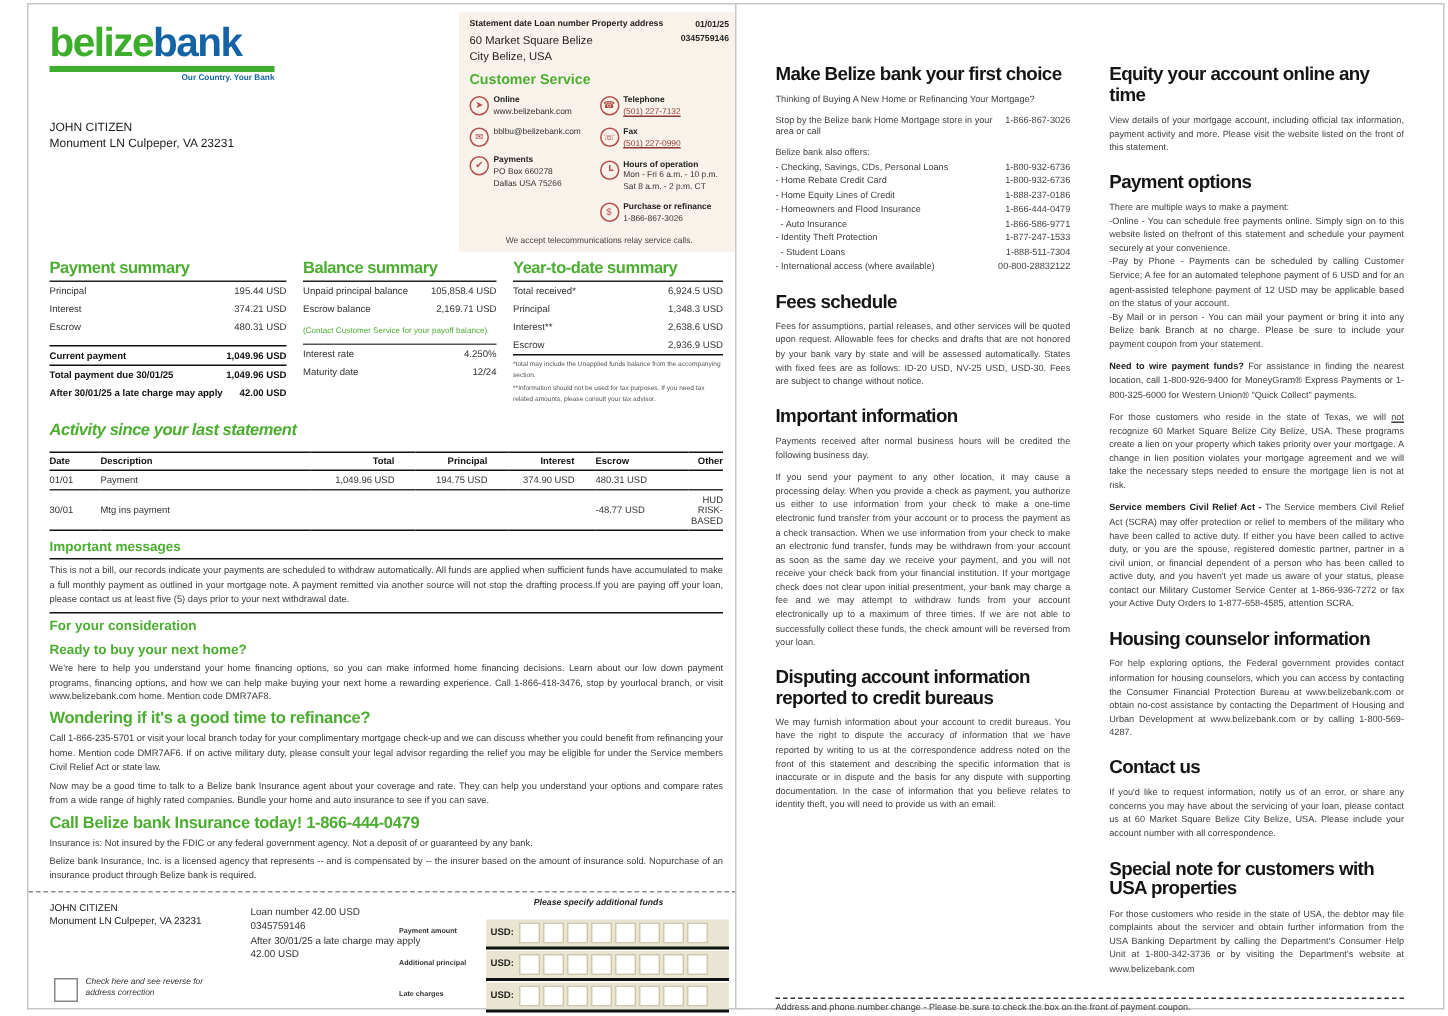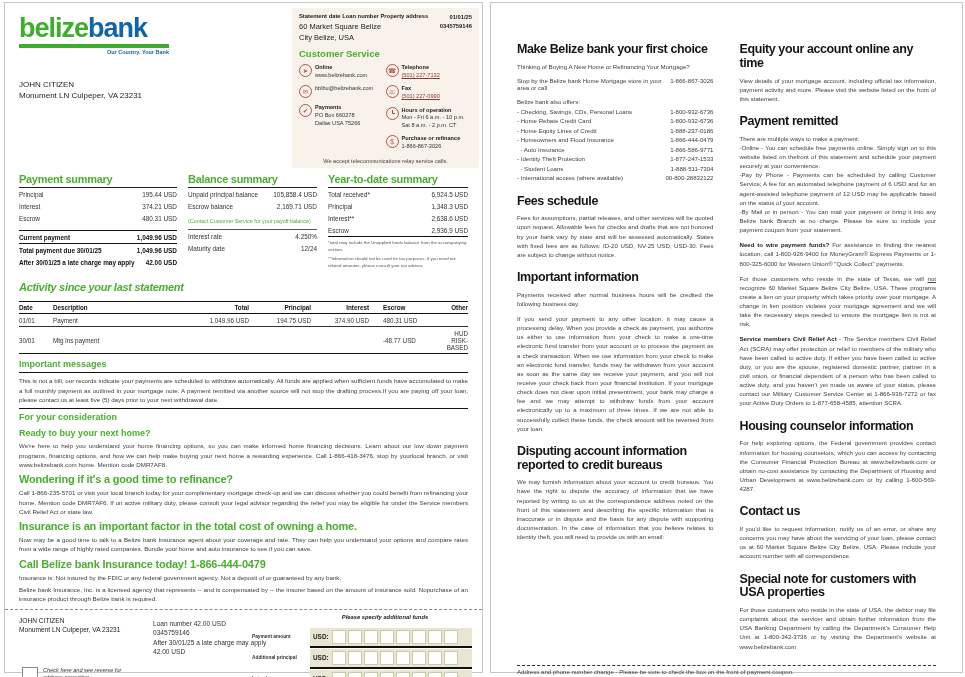--- a/index.html
+++ b/index.html
@@ -2,21 +2,21 @@
 <html><head>
 <meta charset="utf-8">
 <style>
   html,body{margin:0;padding:0;}
   body{
     width:965px;height:677px;position:relative;background:#ffffff;
     font-family:"Liberation Sans", sans-serif;color:#3c3c3c;
     -webkit-font-smoothing:antialiased;overflow:hidden;
   }
   .page{position:absolute;top:2px;height:671px;background:#fff;border:1px solid #c6c6c6;box-sizing:border-box;}
-  .page1{left:4px;width:479px;}
+  .page1{left:18px;width:479px;}
   .page2{left:490px;width:473px;}
 
   
   .p1-header{position:relative;height:166px;}
   .logo{position:absolute;left:14px;top:12px;width:158px;}
   .logo-line1{font-size:27px;font-weight:bold;letter-spacing:-1px;line-height:1;}
   .logo-belize{color:#3dae2b;}
   .logo-bank{color:#1464a5;}
   .logo-bar{height:4px;background:#3dae2b;margin-top:2px;width:150px;}
   .logo-tagline{font-size:5.5px;color:#1464a5;text-align:right;width:150px;margin-top:1px;font-weight:bold;}
@@ -318,21 +318,20 @@
     <div class="msg-title">Important messages</div>
     <div class="body-txt">This is not a bill, our records indicate your payments are scheduled to withdraw automatically. All funds are applied when sufficient funds have accumulated to make a full monthly payment as outlined in your mortgage note. A payment remitted via another source will not stop the drafting process.If you are paying off your loan, please contact us at least five (5) days prior to your next withdrawal date.</div>
 
     <div class="msg-title noline">For your consideration</div>
     <div class="sub-title">Ready to buy your next home?</div>
     <div class="body-txt">We're here to help you understand your home financing options, so you can make informed home financing decisions. Learn about our low down payment programs, financing options, and how we can help make buying your next home a rewarding experience. Call 1-866-418-3476, stop by yourlocal branch, or visit www.belizebank.com home. Mention code DMR7AF8.</div>
 
     <div class="big-title">Wondering if it's a good time to refinance?</div>
     <div class="body-txt">Call 1-866-235-5701 or visit your local branch today for your complimentary mortgage check-up and we can discuss whether you could benefit from refinancing your home. Mention code DMR7AF6. If on active military duty, please consult your legal advisor regarding the relief you may be eligible for under the Service members Civil Relief Act or state law.</div>
 
-    <div class="big-title">Insurance is an important factor in the total cost of owning a home.</div>
     <div class="body-txt">Now may be a good time to talk to a Belize bank Insurance agent about your coverage and rate. They can help you understand your options and compare rates from a wide range of highly rated companies. Bundle your home and auto insurance to see if you can save.</div>
 
     <div class="big-title">Call Belize bank Insurance today! 1-866-444-0479</div>
     <div class="body-txt" style="margin-bottom:0;">Insurance is: Not insured by the FDIC or any federal government agency. Not a deposit of or guaranteed by any bank.</div>
     <div class="body-txt">Belize bank Insurance, Inc. is a licensed agency that represents -- and is compensated by -- the insurer based on the amount of insurance sold. Nopurchase of an insurance product through Belize bank is required.</div>
   </div>
 
   <div class="cutline"></div>
 
   <div class="coupon">
@@ -459,21 +458,21 @@
       <div class="p2-txt">If you send your payment to any other location, it may cause a processing delay. When you provide a check as payment, you authorize us either to use information from your check to make a one-time electronic fund transfer from your account or to process the payment as a check transaction. When we use information from your check to make an electronic fund transfer, funds may be withdrawn from your account as soon as the same day we receive your payment, and you will not receive your check back from your financial institution. If your mortgage check does not clear upon initial presentment, your bank may charge a fee and we may attempt to withdraw funds from your account electronically up to a maximum of three times. If we are not able to successfully collect these funds, the check amount will be reversed from your loan.</div>
 
       <div class="h2">Disputing account information reported to credit bureaus</div>
       <div class="p2-txt">We may furnish information about your account to credit bureaus. You have the right to dispute the accuracy of information that we have reported by writing to us at the correspondence address noted on the front of this statement and describing the specific information that is inaccurate or in dispute and the basis for any dispute with supporting documentation. In the case of information that you believe relates to identity theft, you will need to provide us with an email:</div>
     </div>
 
     <div class="p2-col">
       <div class="h2 first">Equity your account online any time</div>
       <div class="p2-txt">View details of your mortgage account, including official tax information, payment activity and more. Please visit the website listed on the front of this statement.</div>
 
-      <div class="h2">Payment remitted</div>
+      <div class="h2">Payment options</div>
       <div class="p2-txt" style="margin-bottom:0;">There are multiple ways to make a payment:</div>
       <div class="p2-txt" style="margin-bottom:0;">-Online - You can schedule free payments online. Simply sign on to this website listed on thefront of this statement and schedule your payment securely at your convenience.</div>
       <div class="p2-txt" style="margin-bottom:0;">-Pay by Phone - Payments can be scheduled by calling Customer Service; A fee for an automated telephone payment of 6 USD and for an agent-assisted telephone payment of 12 USD may be applicable based on the status of your account.</div>
       <div class="p2-txt">-By Mail or in person - You can mail your payment or bring it into any Belize bank Branch at no charge. Please be sure to include your payment coupon from your statement.</div>
 
       <div class="p2-txt"><span class="b">Need to wire payment funds?</span><span> For assistance in finding the nearest location, call 1-800-926-9400 for MoneyGram® Express Payments or 1-800-325-6000 for Western Union® "Quick Collect" payments.</span></div>
 
       <div class="p2-txt"><span>For those customers who reside in the state of Texas, we will </span><span class="u">not</span><span> recognize 60 Market Square Belize  City Belize, USA. These programs create a lien on your property which takes priority over your mortgage. A change in lien position violates your mortgage agreement and we will take the necessary steps needed to ensure the mortgage lien is not at risk.</span></div>
 
       <div class="p2-txt"><span class="b">Service members Civil Relief Act - </span><span>The Service members Civil Relief Act (SCRA) may offer protection or relief to members of the military who have been called to active duty. If either you have been called to active duty, or you are the spouse, registered domestic partner, partner in a civil union, or financial dependent of a person who has been called to active duty, and you haven't yet made us aware of your status, please contact our Military Customer Service Center at 1-866-936-7272 or fax your Active Duty Orders to 1-877-658-4585, attention SCRA.</span></div>

